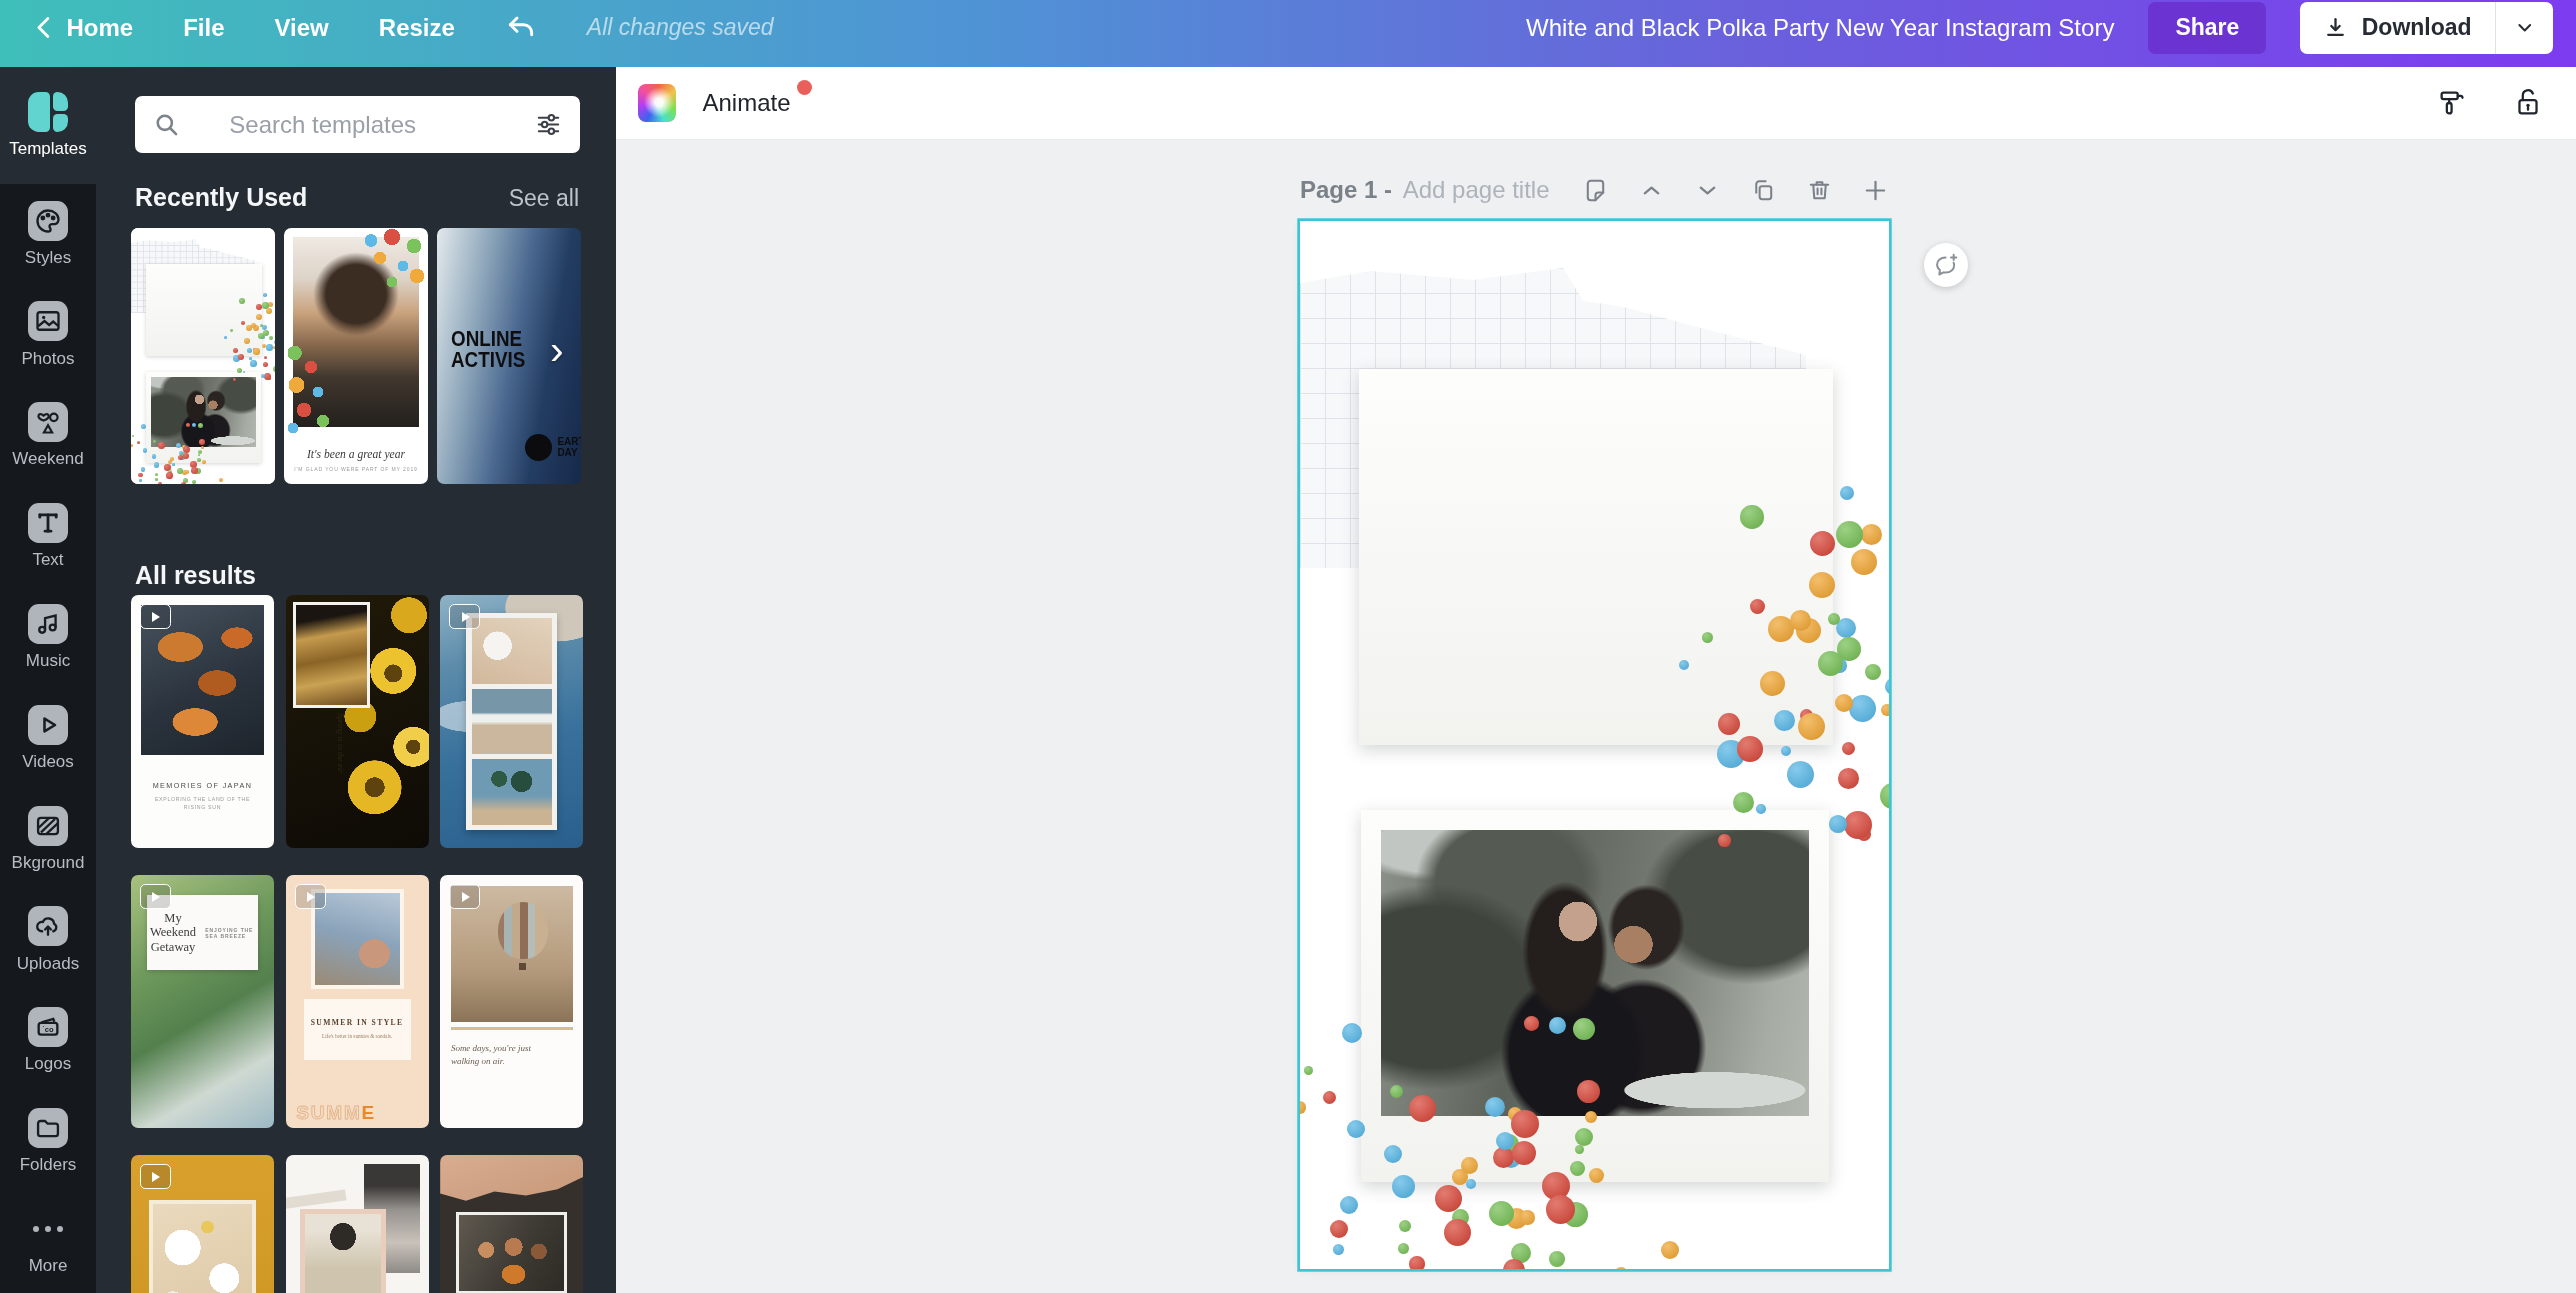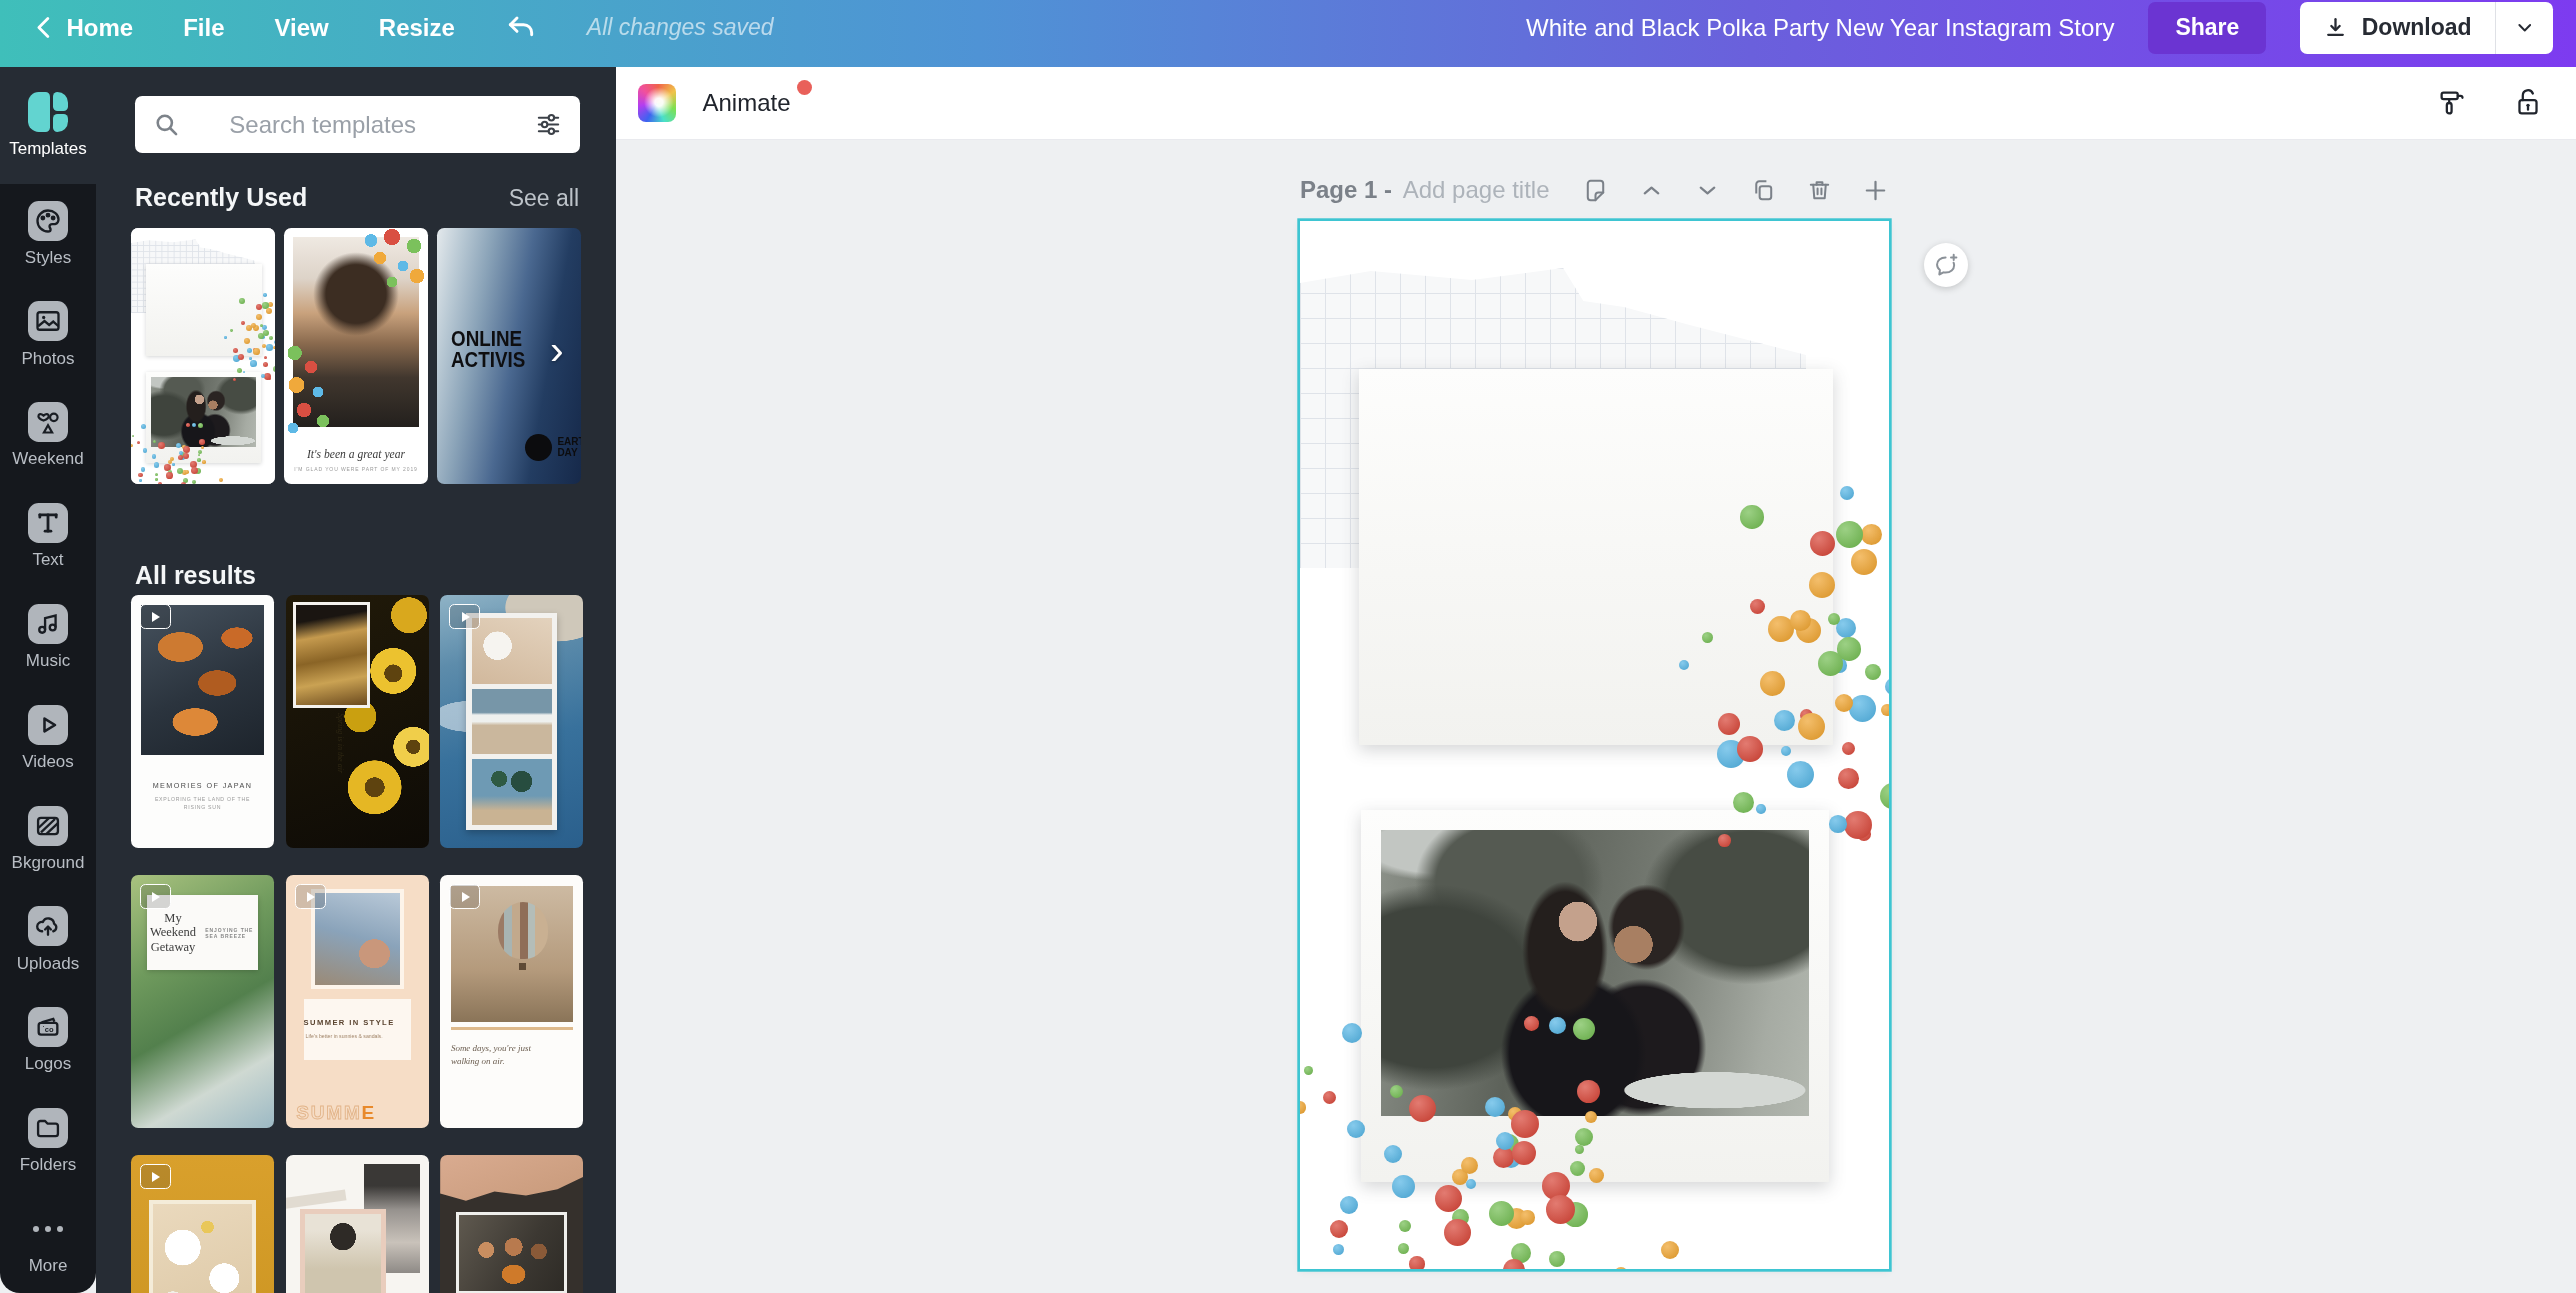--- a/index.html
+++ b/index.html
@@ -16,21 +16,21 @@
   .saved{color:rgba(255,255,255,.62);font-style:italic;font-size:23px;}
   .tb-right{display:flex;align-items:center;gap:34px;}
   .doc-title{color:#fff;font-size:24px;font-weight:500;white-space:nowrap;}
   .share-btn{height:52px;padding:0 27px;border-radius:7.2px;background:var(--share-bg,#6b34d2);color:#fff;font-size:23px;font-weight:600;border:none;}
   .download-btn{height:52px;border-radius:7.2px;background:#fff;color:#272b33;font-size:23px;font-weight:600;display:flex;align-items:stretch;border:none;padding:0;overflow:hidden;}
   .dl-main{display:flex;align-items:center;gap:13.4px;padding:0 23px;}
   .dl-divider{width:0.9px;background:#dfe1e6;}
   .dl-caret{display:flex;align-items:center;padding:0 18px;}
 
   
-  .sidebar{position:absolute;top:67px;left:0;width:96px;bottom:0;background:var(--sidebar-bg,#15181d);display:flex;flex-direction:column;border-radius:20px;}
+  .sidebar{position:absolute;top:67px;left:0;width:96px;bottom:0;background:var(--sidebar-bg,#15181d);display:flex;flex-direction:column;}
   .side-item{height:102px;display:flex;flex-direction:column;align-items:center;justify-content:center;gap:7.2px;}
   .side-item.active{height:118px;background:var(--panel-bg,#262c34);}
   .side-label{font-size:17px;color:#b9bec5;}
   .side-item.active .side-label{color:#ffffff;}
   .tile{width:40px;height:40px;border-radius:10.7px;background:#b0b5bb;display:flex;align-items:center;justify-content:center;}
   .tile svg{width:28px;height:28px;}
   .tpl-icon{width:40px;height:40px;position:relative;}
   .tpl-icon div{position:absolute;background:var(--template-accent,#62d4d0);}
   .tpl-l{left:0;top:0;width:21.5px;height:40px;border-radius:10.7px 4.5px 4.5px 10.7px;}
   .tpl-rt{left:25px;top:0;width:15px;height:19px;border-radius:4.5px 10.7px 4.5px 4.5px;}
@@ -125,21 +125,21 @@
   .t-weekend{background:linear-gradient(150deg,#a9c27f 0%,#6f9a5d 32%,#53804d 55%,#cfd9d2 78%,#9cb9c4 100%);}
   .wk-panel{position:absolute;left:16px;top:20px;width:111px;height:75px;background:#fbfaf8;box-shadow:0 1.8px 5.4px rgba(0,0,0,.2);display:flex;flex-direction:row;align-items:center;justify-content:center;gap:6.3px;}
   .wk-title{font-family:"Liberation Serif",serif;font-size:12.5px;color:#3c3c3c;text-align:center;line-height:1.15;width:90px;}
   .wk-sub{font-size:5px;font-weight:700;letter-spacing:0.9px;color:#888;}
 
   .t-summer{background:#f6ddc6;}
   .sm-big{position:absolute;left:10.7px;bottom:3.6px;font-size:19px;font-weight:800;letter-spacing:1.8px;color:rgba(246,221,198,0);-webkit-text-stroke:0.9px #e2b489;white-space:nowrap;}
   .sm-big b{color:#e8892b;-webkit-text-stroke:0;font-weight:800;}
   .sm-photo{position:absolute;left:25px;top:14.3px;width:93px;height:100px;border:4.5px solid #fdf4ea;box-sizing:border-box;
     background:radial-gradient(ellipse 30% 26% at 70% 66%,#c9977b 0 60%,transparent 61%),linear-gradient(195deg,#b9c9d8 0%,#8aa3ba 48%,#9b8a76 100%);}
-  .sm-panel{position:absolute;left:18px;top:124px;width:107px;height:61px;background:#fdf7f0;display:flex;flex-direction:column;align-items:flex-start;justify-content:center;gap:5.4px;}
+  .sm-panel{position:absolute;left:18px;top:124px;width:107px;height:61px;background:#fdf7f0;display:flex;flex-direction:column;align-items:center;justify-content:center;gap:5.4px;font-family:Liberation Serif, serif;}
   .sm-t1{font-size:7.6px;font-weight:700;letter-spacing:1.4px;color:#5a4430;}
   .sm-t2{font-size:5.2px;color:#a08468;text-align:center;width:81px;line-height:1.5;}
 
   .t-balloon{background:#fdfcfa;}
   .bl-photo{position:absolute;left:10.7px;top:10.7px;width:122px;height:136px;background:linear-gradient(180deg,#cdbaa2 0%,#b49a7c 62%,#8a7458 100%);}
   .bl-ball{position:absolute;left:47px;top:16px;width:50px;height:57px;border-radius:50% 50% 46% 46%;
     background:linear-gradient(90deg,#9b7a64 0 12%,#a8b4b2 12% 28%,#c2a98c 28% 45%,#8f6e58 45% 60%,#b4bdb8 60% 75%,#c9b092 75% 100%);}
   .bl-basket{position:absolute;left:68px;top:77px;width:7.2px;height:7.2px;background:#5e4a36;}
   .bl-line{position:absolute;left:10.7px;top:152px;width:122px;height:2.7px;background:#ddb98c;}
   .bl-text{position:absolute;left:10.7px;top:167px;width:122px;font-family:"Liberation Serif",serif;font-style:italic;font-size:9px;color:#6b5d4f;line-height:1.45;}

